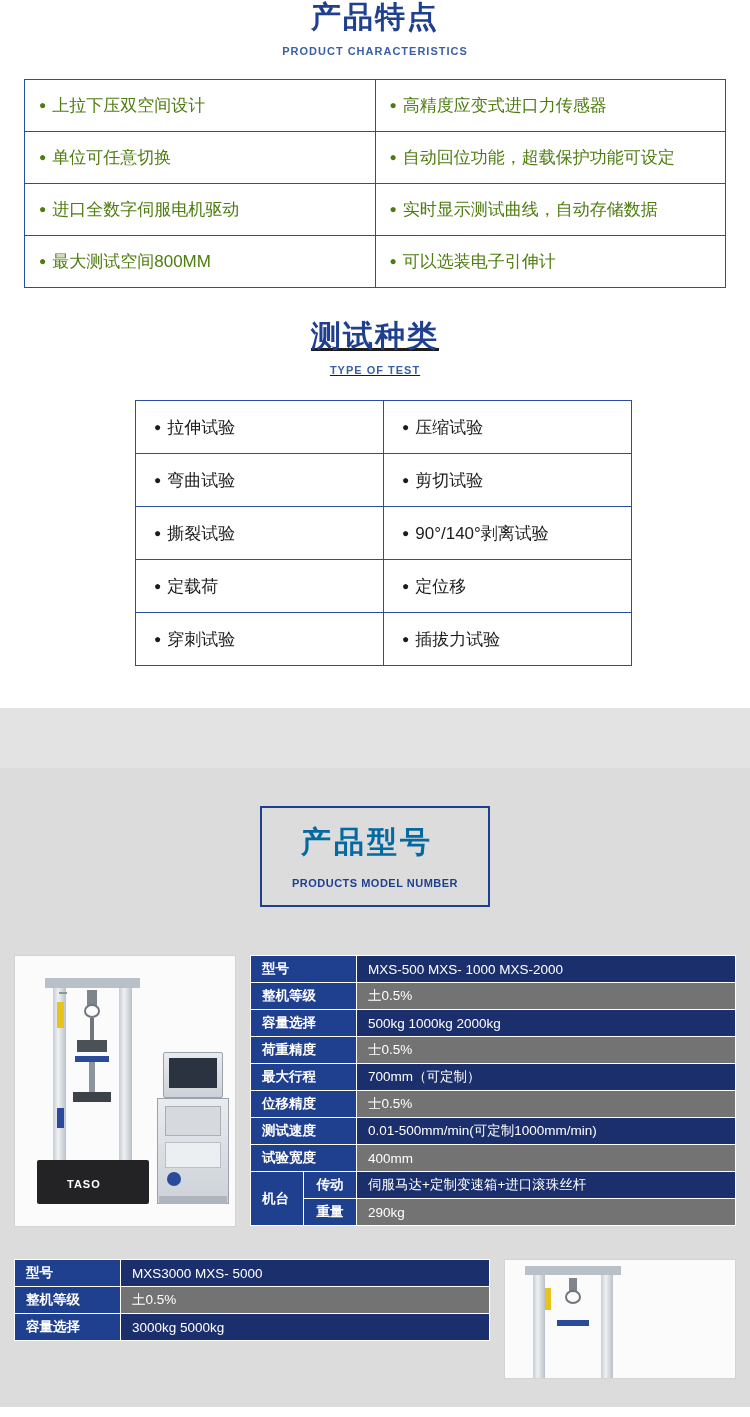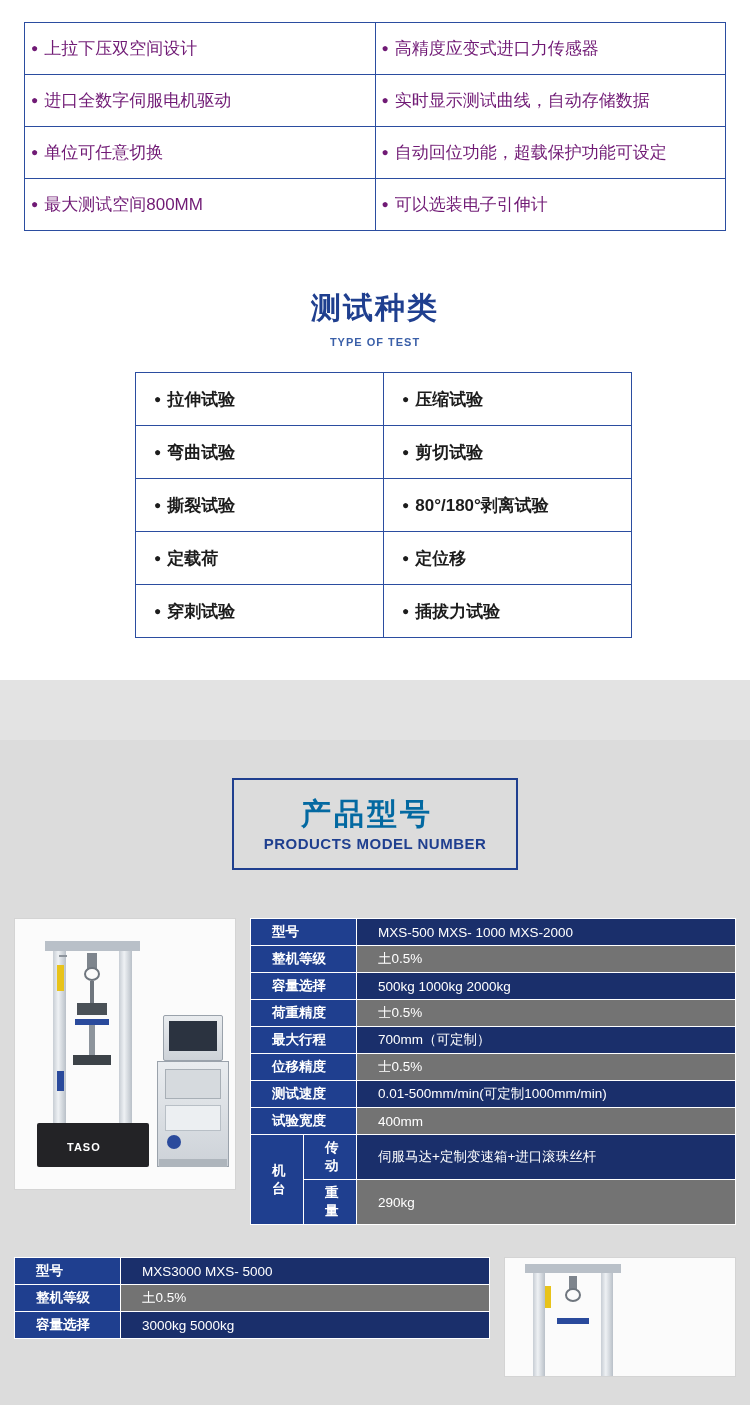--- a/index.html
+++ b/index.html
@@ -32,30 +32,30 @@
 
   
   .features-wrap { padding: 0 24px; margin-top: 22px; }
   table.grid {
     border-collapse: collapse;
     width: 100%;
     table-layout: fixed;
   }
   table.grid td {
     border: 1px solid #2b4da0;
-    padding: 14px 6px;
+    padding: 14px 14px;
     font-size: 17px;
-    color: #701a75;
+    color: #4d7c0f;
     vertical-align: middle;
     height: 50px;
   }
   .bullet { margin-right: 6px; font-size: 12px; position: relative; top: -2px; }
 
   
-  .tests-wrap { padding: 0 118px 0 135px; margin-top: 24px; font-weight: bold; }
+  .tests-wrap { padding: 0 118px 0 135px; margin-top: 24px; }
   table.grid2 {
     border-collapse: collapse;
     width: 100%;
     table-layout: fixed;
   }
   table.grid2 td {
     border: 1px solid #2b4da0;
     padding: 14px 18px;
     font-size: 17px;
     height: 53px;
@@ -75,24 +75,25 @@
   }
   .model-box .mb-title {
     font-size: 30px;
     font-weight: bold;
     color: #0369a1;
     letter-spacing: 3px;
     position: relative;
     left: -8px;
   }
   .model-box .mb-sub {
-    font-size: 15px;
+    font-size: 11px;
     font-weight: bold;
     color: #1f3f8f;
     letter-spacing: 0.5px;
+    margin-top: 14px;
   }
 
   
   .spec-row { display: flex; align-items: flex-start; padding: 0 14px; margin-top: 48px; gap: 14px; }
   .machine-photo {
     width: 222px;
     height: 272px;
     background: #ffffff;
     border: 1px solid #d4d4d4;
     position: relative;
@@ -102,21 +103,21 @@
   .spec-table-wrap { flex: 1 1 auto; }
 
   table.spec {
     border-collapse: collapse;
     width: 100%;
     table-layout: fixed;
     font-size: 13.5px;
   }
   table.spec td {
     border: 1px solid #ffffff;
-    padding: 4px 21px;
+    padding: 4px 11px;
     height: 26px;
     vertical-align: middle;
   }
   td.k {
     background: #1f3f8f;
     color: #ffffff;
     font-weight: bold;
     width: 106px;
     text-align: left;
     padding-left: 14px;
@@ -160,63 +161,67 @@
   .blue-bit { background: #2a4a9c; }
   .yellow-bit { background: #e8c31a; }
 
   .photo-bg { position:absolute; inset:0; background:#fbfbfb; }
 </style>
 </head>
 <body>
 
 <div class="page">
 
+  <div class="section-head" style="padding-top:0;">
+    <div class="section-title">产品特点</div>
+    <div class="section-sub">PRODUCT CHARACTERISTICS</div>
+  </div>
 
   <div class="features-wrap">
     <table class="grid">
       <tbody>
         <tr>
           <td><span class="bullet">●</span><span>上拉下压双空间设计</span></td>
           <td><span class="bullet">●</span><span>高精度应变式进口力传感器</span></td>
         </tr>
         <tr>
+          <td><span class="bullet">●</span><span>单位可任意切换</span></td>
+          <td><span class="bullet">●</span><span>自动回位功能，超载保护功能可设定</span></td>
+        </tr>
+        <tr>
           <td><span class="bullet">●</span><span>进口全数字伺服电机驱动</span></td>
           <td><span class="bullet">●</span><span>实时显示测试曲线，自动存储数据</span></td>
         </tr>
         <tr>
-          <td><span class="bullet">●</span><span>单位可任意切换</span></td>
-          <td><span class="bullet">●</span><span>自动回位功能，超载保护功能可设定</span></td>
-        </tr>
-        <tr>
           <td><span class="bullet">●</span><span>最大测试空间800MM</span></td>
           <td><span class="bullet">●</span><span>可以选装电子引伸计</span></td>
         </tr>
       </tbody>
     </table>
   </div>
 
-  <div class="section-head" style="margin-top:60px;">
+  <div class="section-head" style="margin-top:31px;text-decoration:underline;">
     <div class="section-title">测试种类</div>
     <div class="section-sub">TYPE OF TEST</div>
   </div>
 
   <div class="tests-wrap">
     <table class="grid2">
       <tbody>
         <tr>
           <td><span class="bullet">●</span><span>拉伸试验</span></td>
           <td><span class="bullet">●</span><span>压缩试验</span></td>
         </tr>
         <tr>
           <td><span class="bullet">●</span><span>弯曲试验</span></td>
           <td><span class="bullet">●</span><span>剪切试验</span></td>
         </tr>
         <tr>
           <td><span class="bullet">●</span><span>撕裂试验</span></td>
-          <td><span class="bullet">●</span><span>80°/180°剥离试验</span></td>
+          <td><span class="bullet">●</span><span>90°/140°剥离试验</span></td>
         </tr>
         <tr>
           <td><span class="bullet">●</span><span>定载荷</span></td>
           <td><span class="bullet">●</span><span>定位移</span></td>
         </tr>
         <tr>
           <td><span class="bullet">●</span><span>穿刺试验</span></td>
           <td><span class="bullet">●</span><span>插拔力试验</span></td>
         </tr>
       </tbody>

